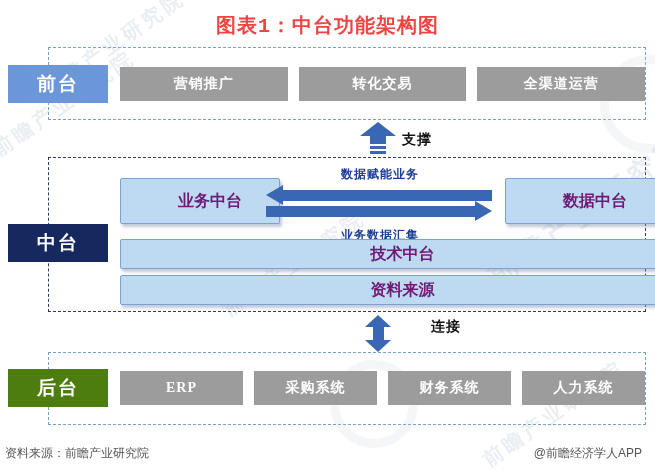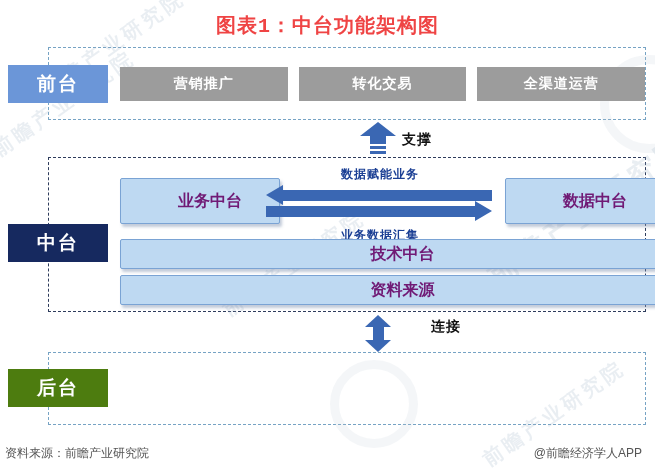--- a/index.html
+++ b/index.html
@@ -139,17 +139,23 @@
   <div id="tech-bar" class="blue-box">技术中台</div>
   <div id="algo-bar" class="blue-box">资料来源</div>
 
   <div id="connect-arrow">
     <div class="v-head-n"></div>
     <div class="v-shaft"></div>
     <div class="v-head-s"></div>
   </div>
   <div id="connect-label" class="connector-label">连接</div>
 
+  <div id="back-row" class="gray-row">
+    <div class="gray-box">ERP</div>
+    <div class="gray-box">采购系统</div>
+    <div class="gray-box">财务系统</div>
+    <div class="gray-box">人力系统</div>
+  </div>
 
   <div class="footer-source">资料来源：前瞻产业研究院</div>
   <div class="footer-credit">@前瞻经济学人APP</div>
 
 </div>
 
 </body></html>

